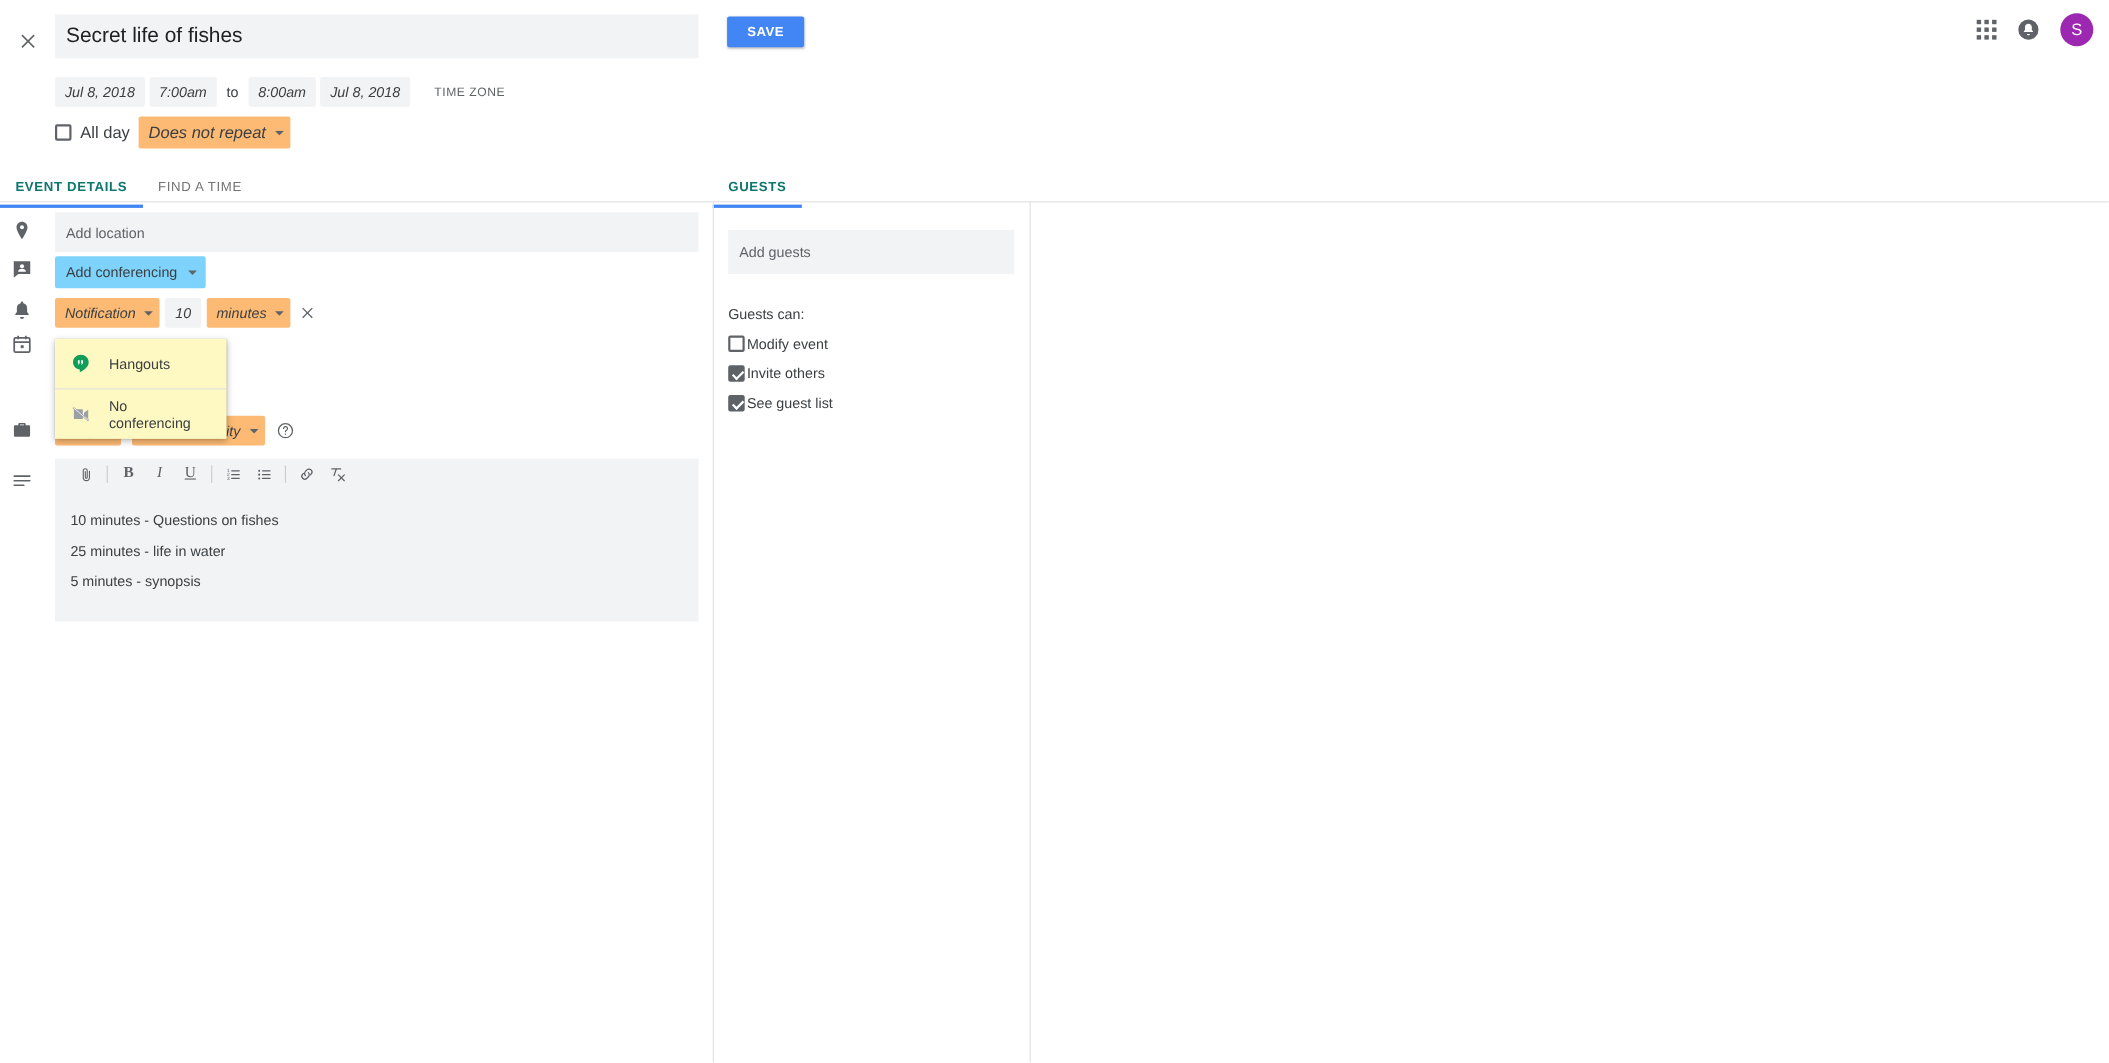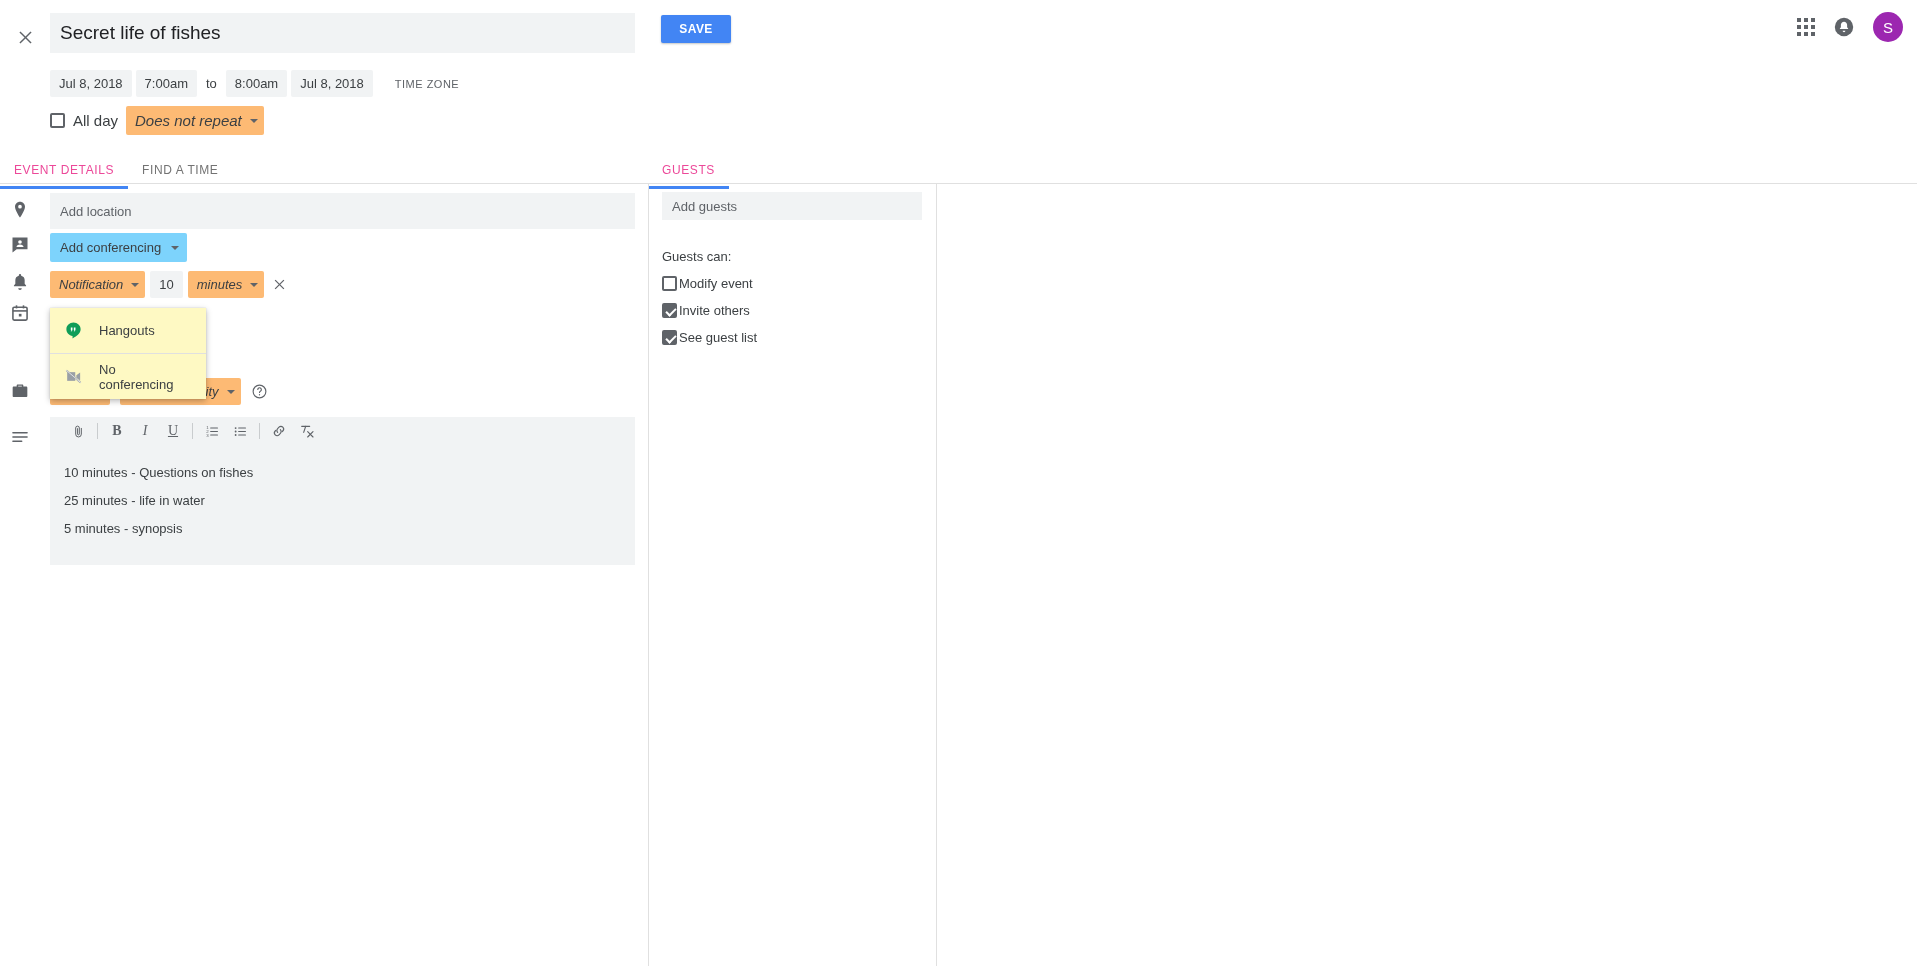--- a/index.html
+++ b/index.html
@@ -65,20 +65,21 @@
     position: absolute; left: 50px; top: 70px;
     display: flex; align-items: center; gap: 4px;
     font-size: 13px;
   }
   .chip {
     background: #f1f3f4;
     padding: 6px 9px;
     border-radius: 2px;
     cursor: pointer;
     white-space: nowrap;
+    font-style: italic;
   }
   .to-lbl { padding: 0 5px; color: #3c4043; }
   .tz-btn {
     margin-left: 14px;
     font-size: 11px;
     letter-spacing: .5px;
     color: #5f6368;
     cursor: pointer;
     padding: 6px 4px;
   }
@@ -130,21 +131,21 @@
   
   .tabs-left { position: absolute; left: 0; top: 155px; display: flex; }
   .tab {
     font-size: 12px;
     letter-spacing: .6px;
     color: #737373;
     padding: 8px 14px 12px;
     cursor: pointer;
     position: relative;
   }
-  .tab.active { color: #ec4899; }
+  .tab.active { color: #0f766e; font-weight: bold; }
   .tab.active::after {
     content: ""; position: absolute;
     left: 0; right: 0; bottom: 0; height: 3px;
     background: #4285f4;
   }
   .tabs-right { position: absolute; left: 648px; top: 155px; display: flex; }
 
   .hr-left {
     position: absolute; left: 0; top: 183px;
     width: 648px; height: 1px; background: #e0e0e0;
@@ -261,26 +262,26 @@
     padding: 14px 14px 20px;
     min-height: 120px;
     font-size: 13px;
     line-height: 28px;
     color: #3c4043;
   }
 
   
   .col-guests { position: absolute; left: 648px; top: 183px; width: 288px; padding: 0 14px; }
   .guest-input {
-    width: 260px; height: 28px;
+    width: 260px; height: 40px;
     background: #f1f3f4;
     border: none;
     font-size: 13px;
     padding: 0 10px;
-    margin-top: 9px;
+    margin-top: 26px;
     font-family: "Liberation Sans", sans-serif;
     color: #c2410c;
   }
   .guest-input::placeholder { color: #5f6368; }
   .guests-can { font-size: 13px; margin-top: 29px; color: #3c4043; }
   .gc-item {
     display: flex; align-items: center; gap: 2px;
     margin-top: 12px;
     font-size: 13px;
     cursor: pointer;

